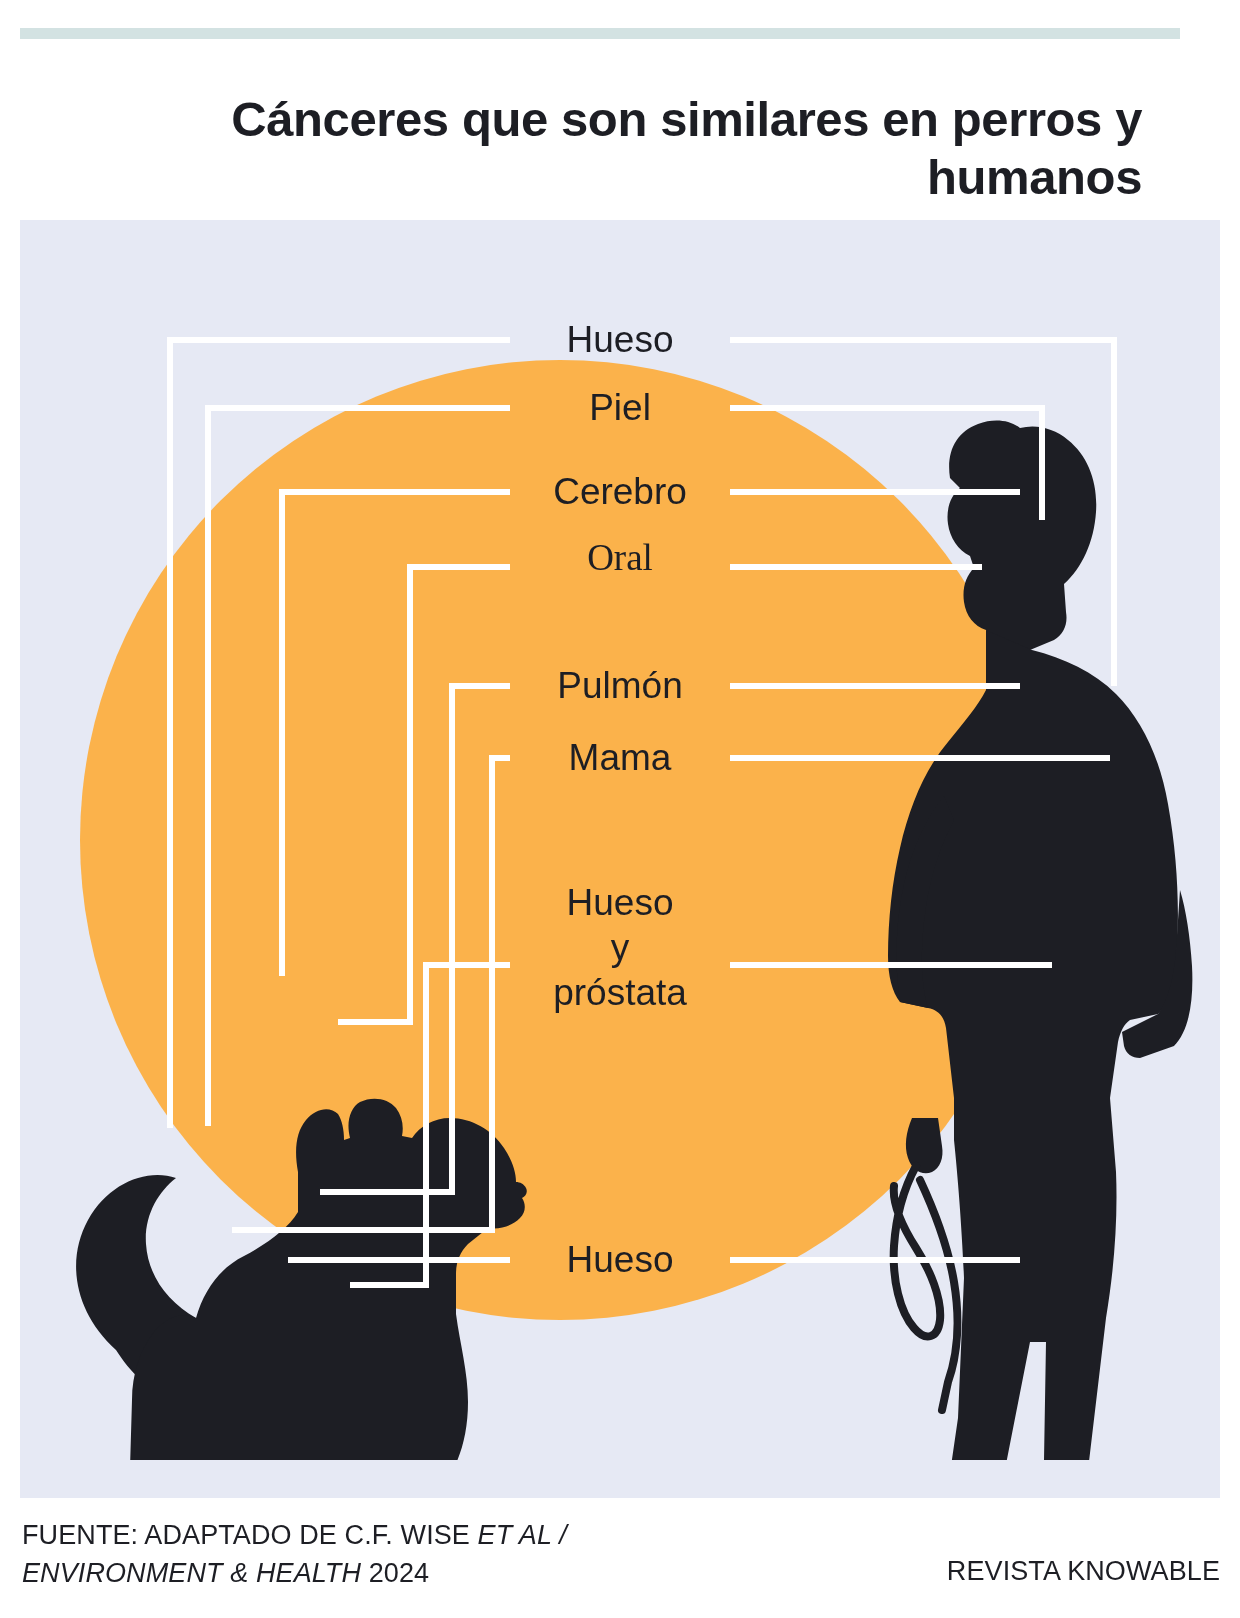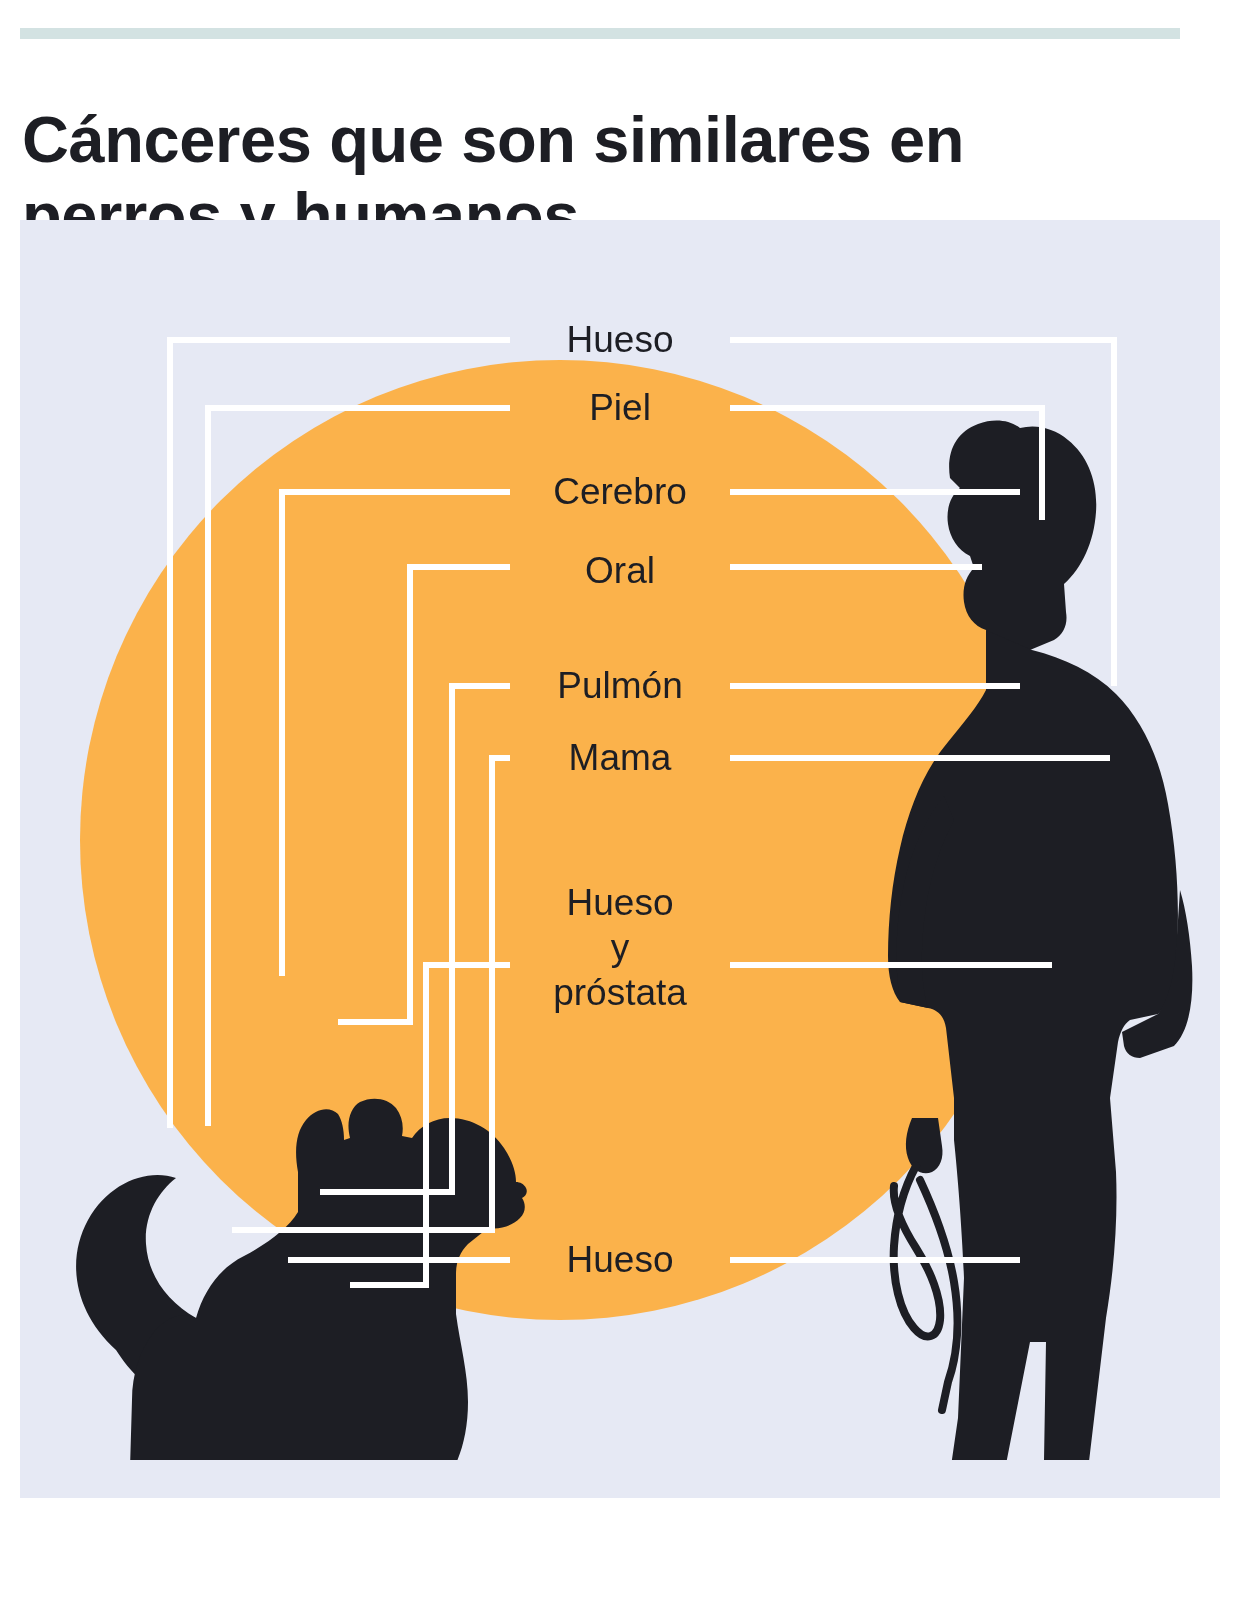--- a/index.html
+++ b/index.html
@@ -30,26 +30,27 @@
     height: 11px;
     background: #d3e2e2;
   }
 
   
   .title {
     position: absolute;
     left: 22px;
     top: 58px;
     width: 1120px;
-    font-size: 65px;
+    font-size: 49px;
     font-weight: bold;
     line-height: 1.18;
     letter-spacing: -0.4px;
     color: #1d1e24;
     white-space: pre-line;
+    text-align: right;
   }
 
   
   .panel {
     position: absolute;
     left: 20px;
     top: 220px;
     width: 1200px;
     height: 1240px;
     background: #e6e9f4;
@@ -336,27 +337,31 @@
         <path d="M710,745 L1032,745"></path>
 
         <path d="M710,1040 L1000,1040"></path>
       </g>
     </svg>
 
     <div class="labels">
       <div class="label" style="left:600px; top:120px;">Hueso</div>
       <div class="label" style="left:600px; top:188px;">Piel</div>
       <div class="label" style="left:600px; top:272px;text-align:center;">Cerebro</div>
-      <div class="label" style="left:600px; top:351px;">Oral</div>
+      <div class="label" style="left:600px; top:338px;font-family:Liberation Serif, serif;">Oral</div>
       <div class="label" style="left:600px; top:466px;text-align:center;">Pulmón</div>
       <div class="label" style="left:600px; top:538px;">Mama</div>
       <div class="label" style="left:600px; top:728px;">Hueso
 y
 próstata</div>
       <div class="label" style="left:600px; top:1040px;">Hueso</div>
     </div>
   </div>
 
   <div class="footer-rule"></div>
 
-
+  <div class="source">
+    <span>FUENTE: ADAPTADO DE C.F. WISE </span><span class="it">ET AL /</span><br><span class="it">ENVIRONMENT &amp; HEALTH</span><span> 2024</span>
+  </div>
+
+  <div class="credit">REVISTA KNOWABLE</div>
 
 </div>
 
 </body></html>

